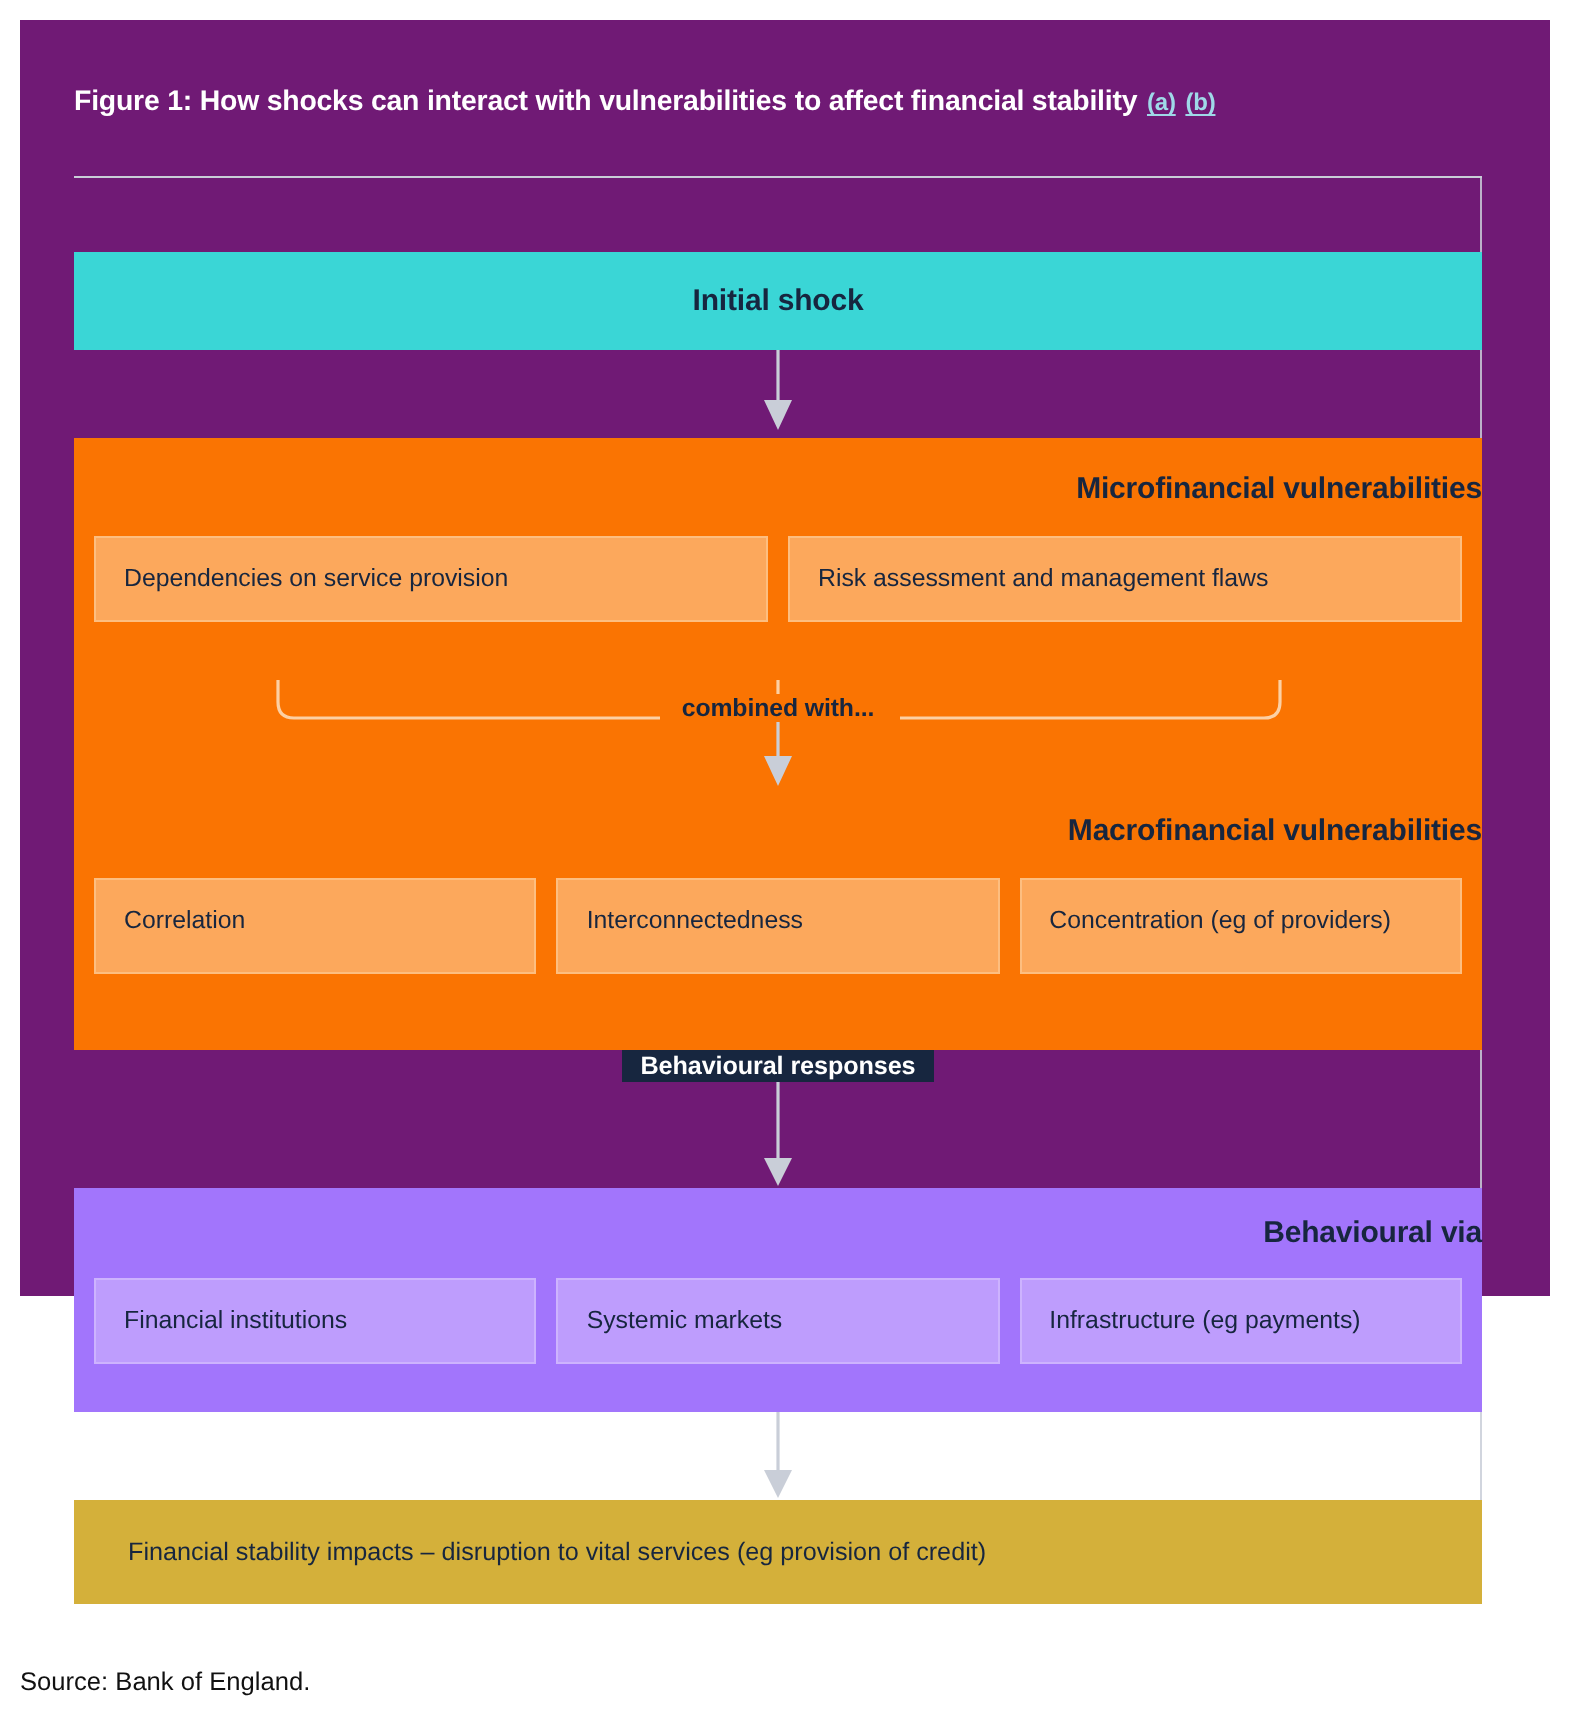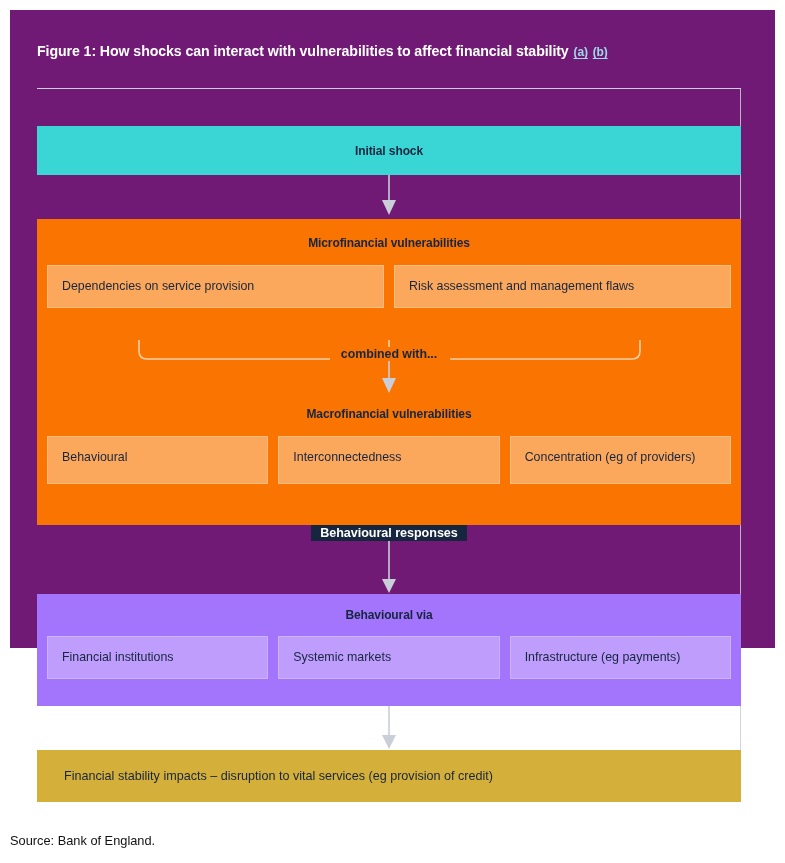--- a/index.html
+++ b/index.html
@@ -71,22 +71,22 @@
 
   
   .band {
     position: absolute;
     left: 27px;
     width: 704px;
     box-sizing: border-box;
   }
 
   .band-heading {
-    text-align: center;
-    font-size: 12px;
+    text-align: right;
+    font-size: 15px;
     font-weight: bold;
     color: #17263F;
     letter-spacing: -0.1px;
   }
 
   
   .subrow {
     display: flex;
     gap: 10px;
     padding: 0 10px 10px 10px;
@@ -243,21 +243,21 @@
       <div class="subbox orange-sub">Dependencies on service provision</div>
       <div class="subbox orange-sub">Risk assessment and management flaws</div>
     </div>
   </div>
 
   <div class="combine-zone"></div>
 
   <div class="band orange" id="band-macro">
     <div class="band-heading">Macrofinancial vulnerabilities</div>
     <div class="subrow">
-      <div class="subbox orange-sub">Behavioural</div>
+      <div class="subbox orange-sub">Correlation</div>
       <div class="subbox orange-sub">Interconnectedness</div>
       <div class="subbox orange-sub">Concentration (eg of providers)</div>
     </div>
   </div>
 
   <div class="band purple" id="band-transmission">
     <div class="band-heading">Behavioural via</div>
     <div class="subrow">
       <div class="subbox purple-sub">Financial institutions</div>
       <div class="subbox purple-sub">Systemic markets</div>

